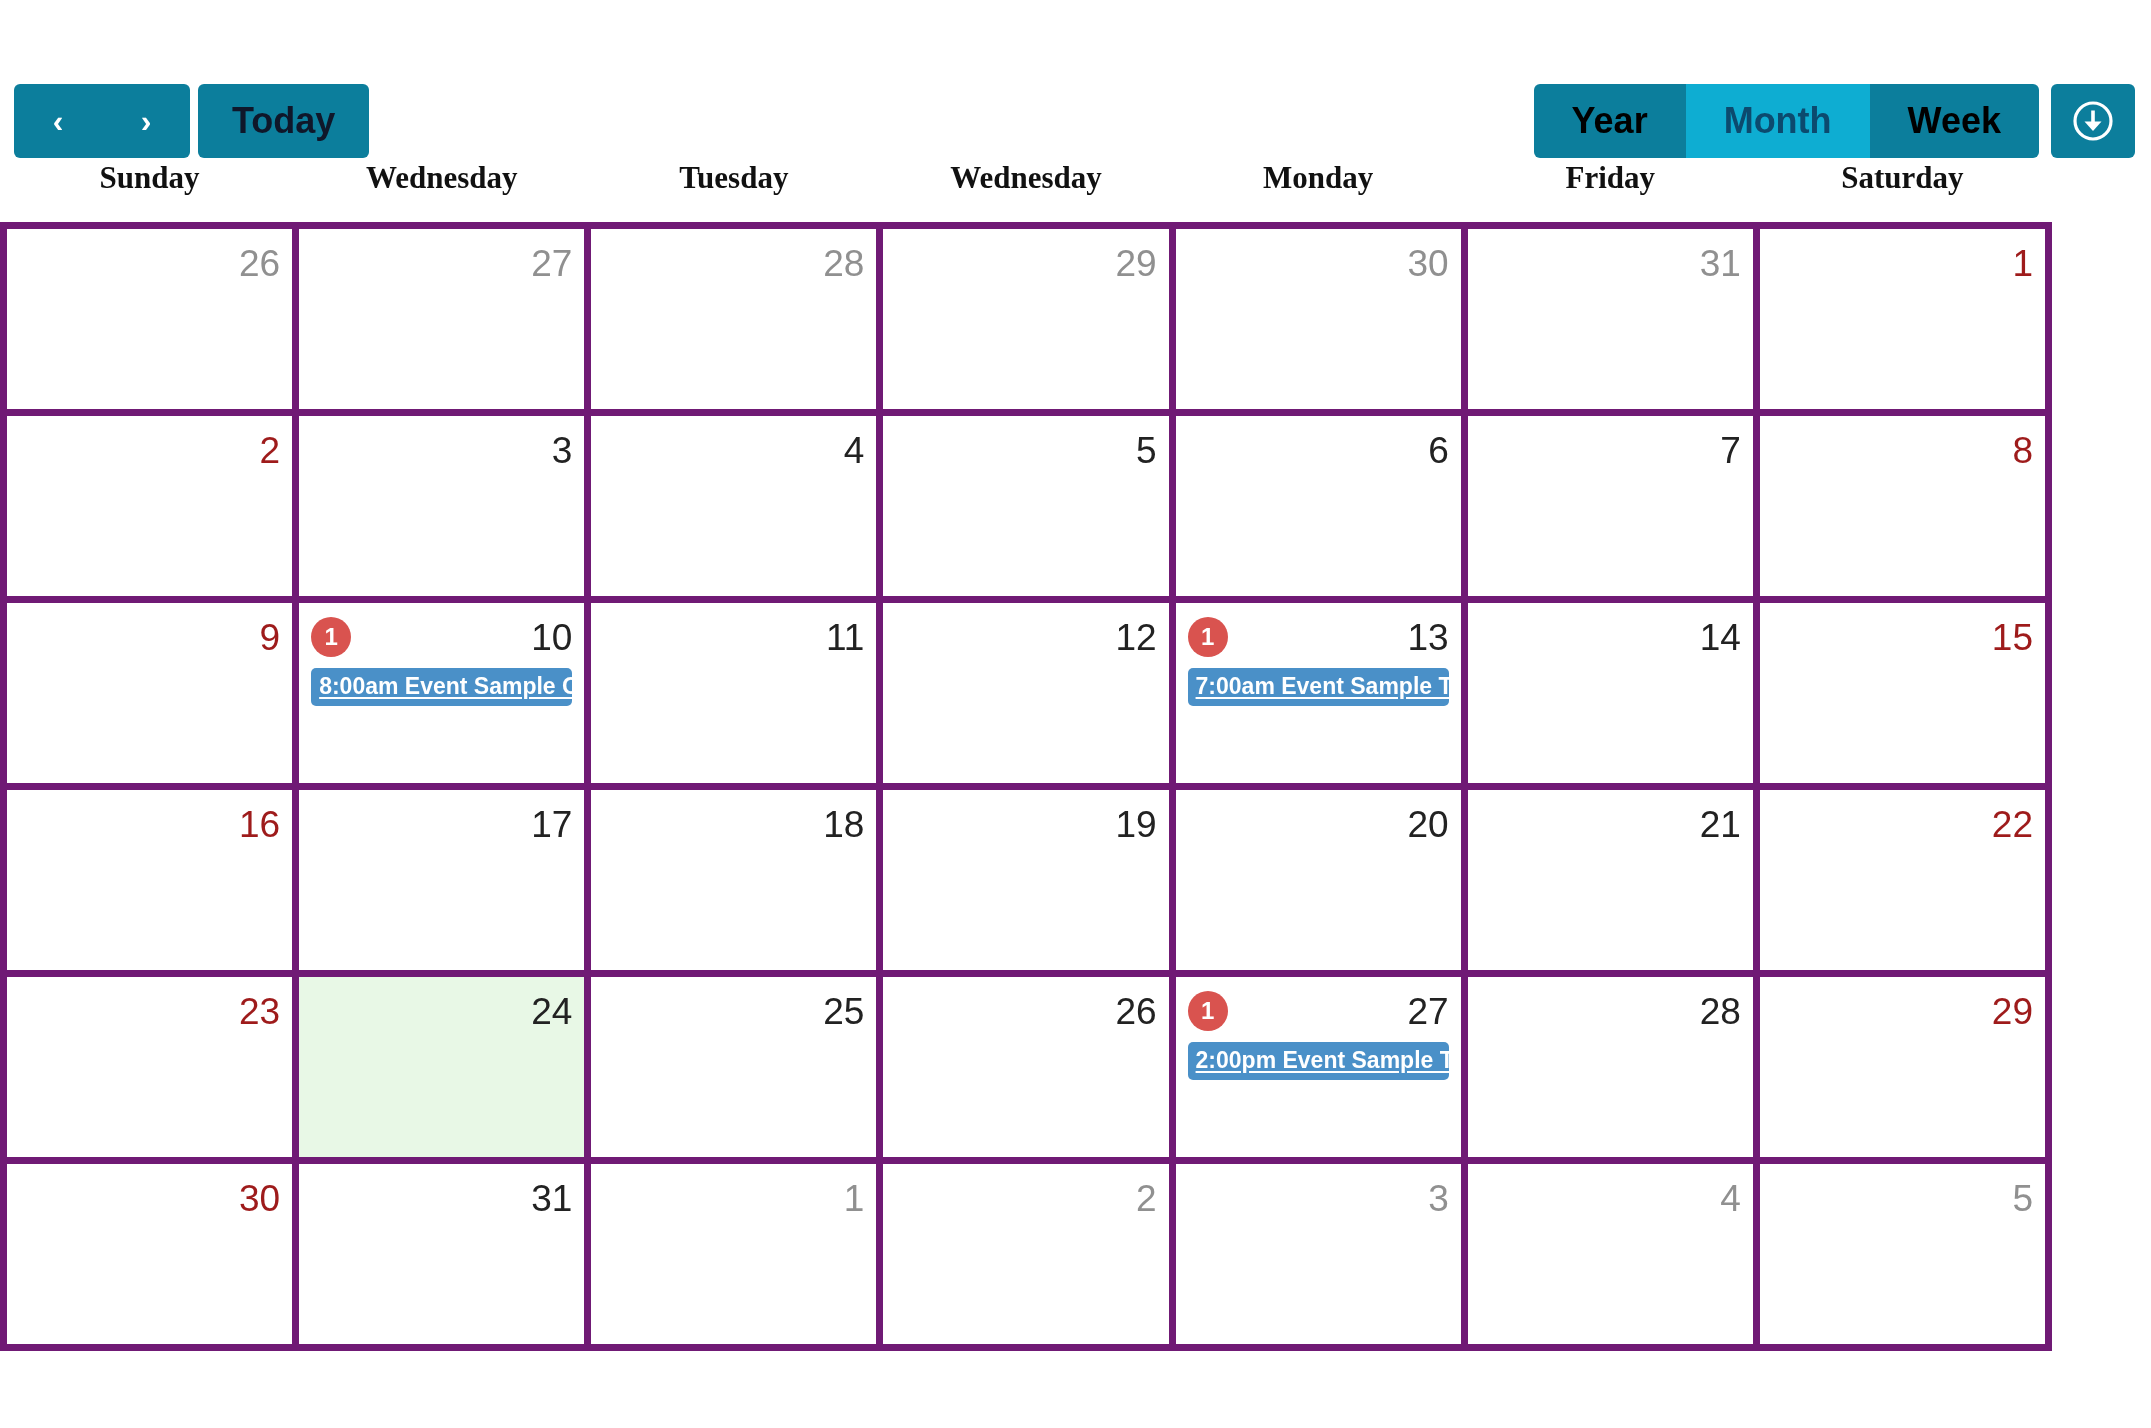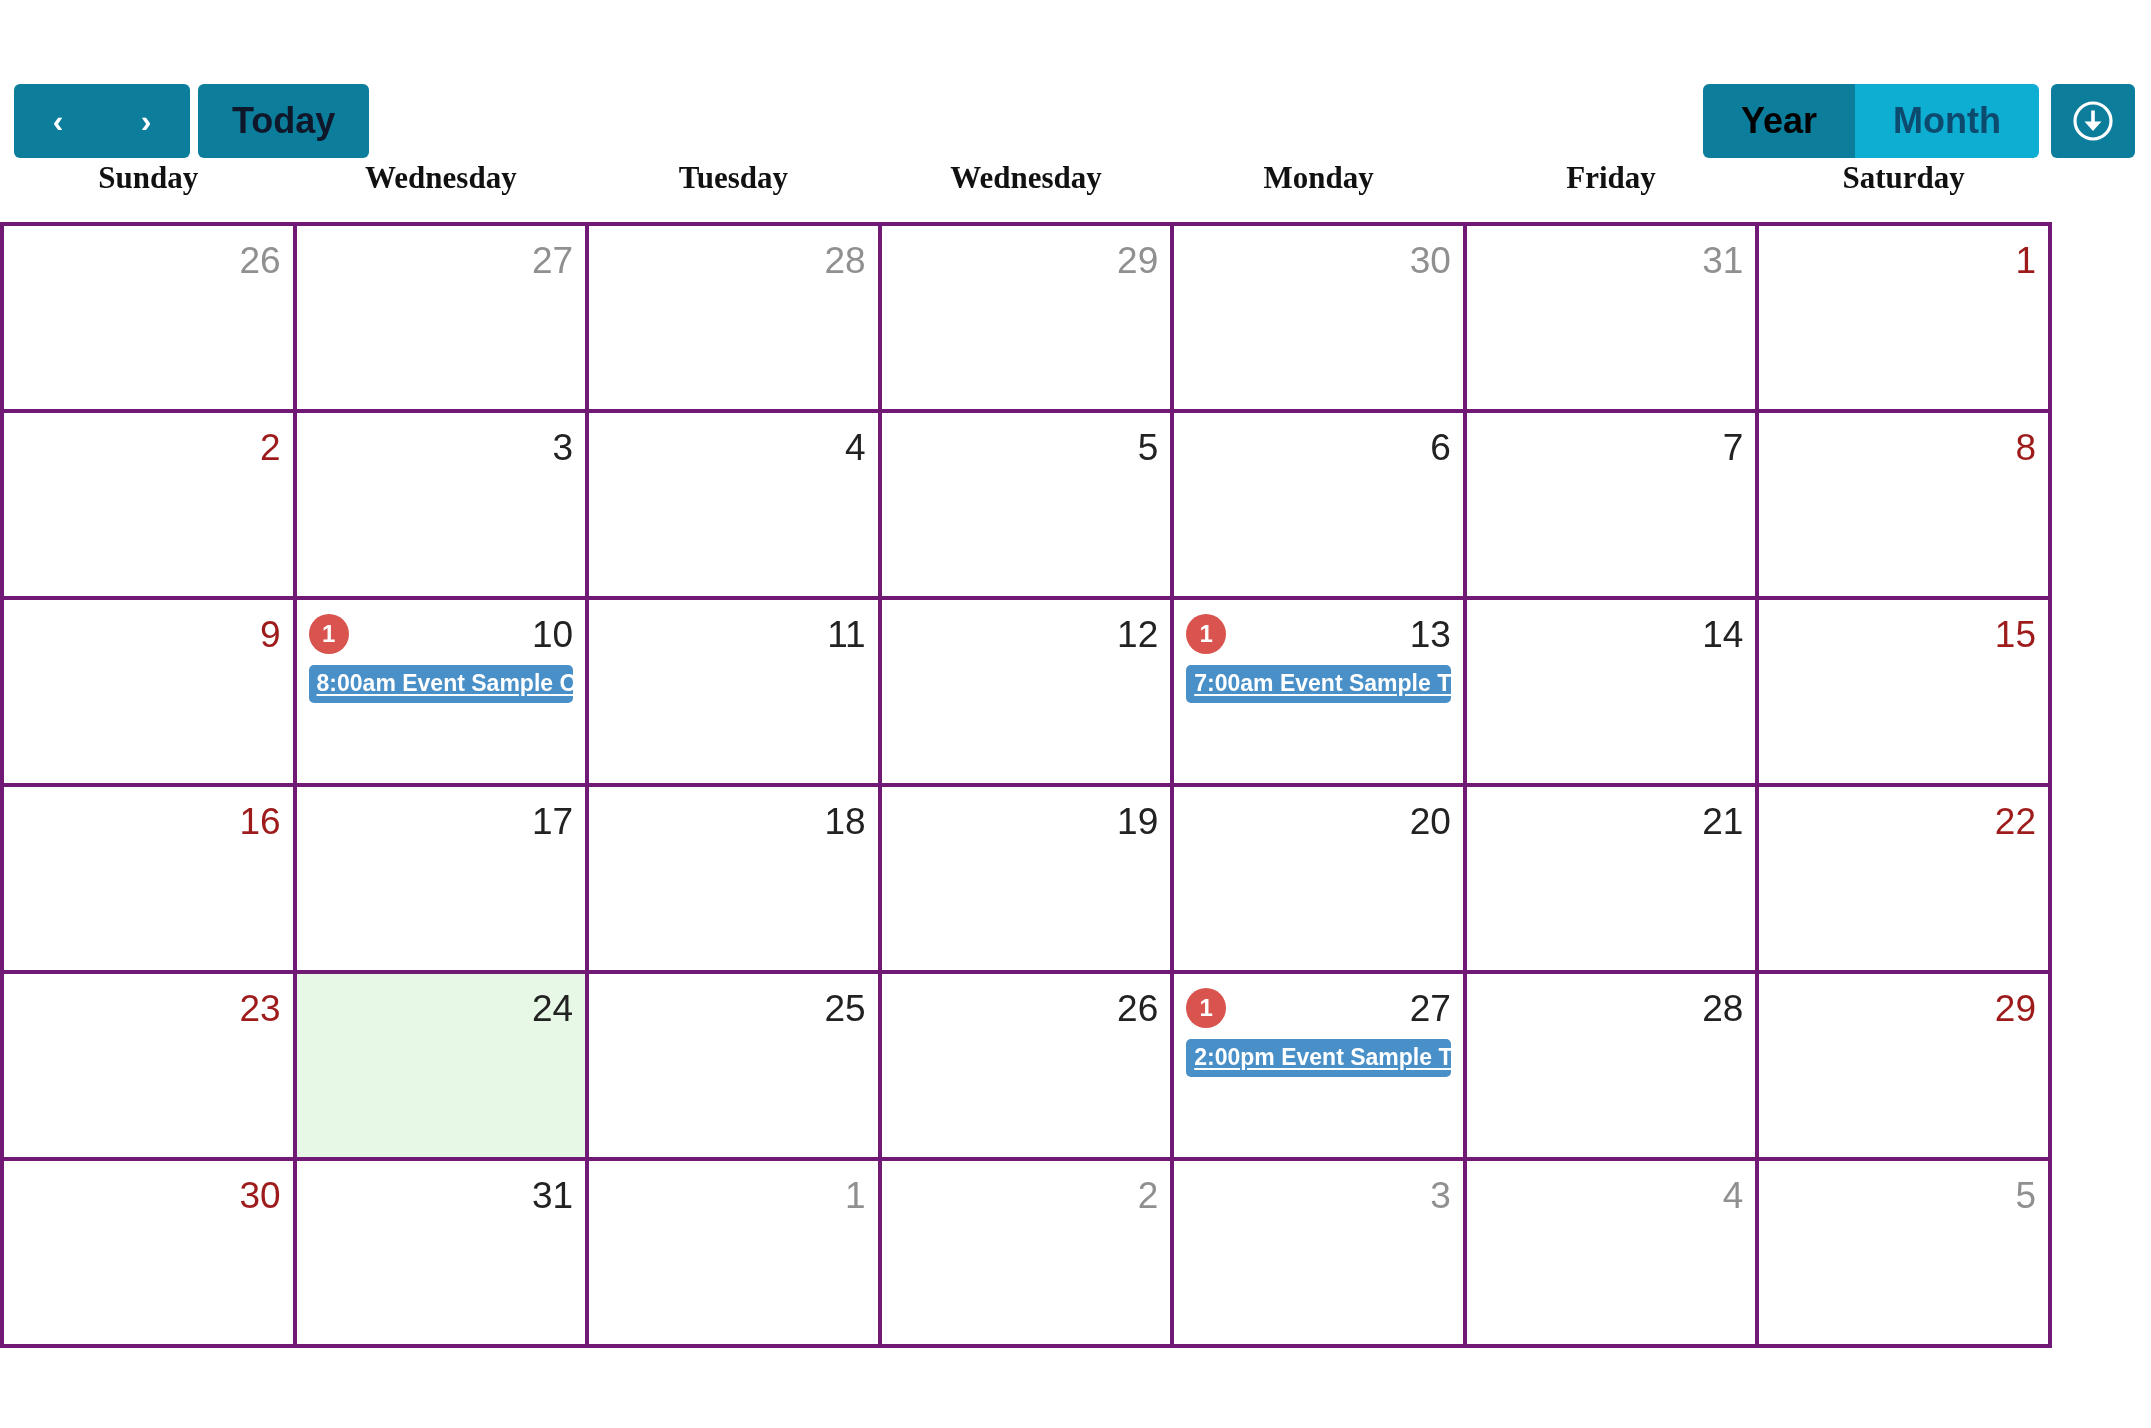--- a/index.html
+++ b/index.html
@@ -134,21 +134,21 @@
     font-family: "Liberation Serif", serif;
     font-size: 31px;
     font-weight: 700;
     color: #111111;
     text-align: center;
     padding: 0 0 26px 0;
     background: #ffffff;
   }
 
   .cal-cell {
-    border: 4px solid #701a75;
+    border: 7px solid #701a75;
     height: 187px;
     vertical-align: top;
     padding: 8px 12px 16px 12px;
     background: #ffffff;
     position: relative;
   }
 
   .cal-cell.today { background: #e8f8e6; }
 
   .daytop {
@@ -212,20 +212,21 @@
         <button class="btn-nav">‹</button>
         <button class="btn-nav">›</button>
       </div>
       <button class="btn btn-today">Today</button>
     </div>
 
     <div class="btn-group-right">
       <div class="view-switch">
         <button class="view-btn">Year</button>
         <button class="view-btn active">Month</button>
+        <button class="view-btn">Week</button>
       </div>
       <button class="btn-download">
         <span>
           <svg width="44" height="44" viewBox="0 0 44 44">
             <circle cx="22" cy="22" r="18" fill="none" stroke="#ffffff" stroke-width="3.2"></circle>
             <rect x="20.2" y="11.5" width="3.6" height="14" fill="#ffffff"></rect>
             <path d="M13.5 22.5 L22 32 L30.5 22.5 Z" fill="#ffffff"></path>
           </svg>
         </span>
       </button>

